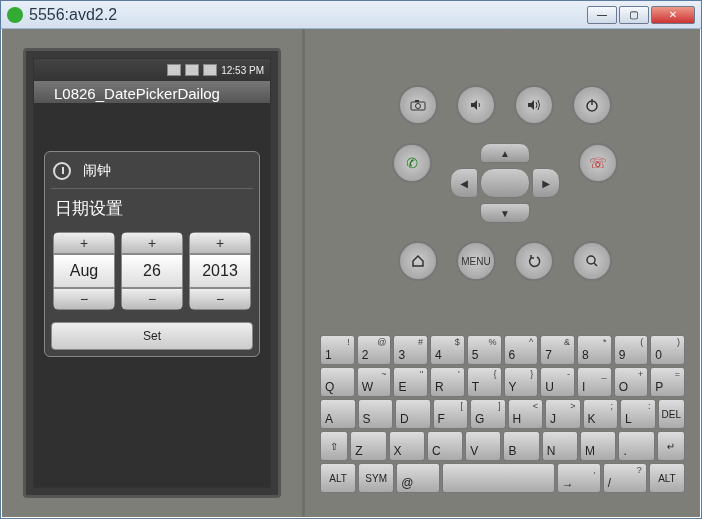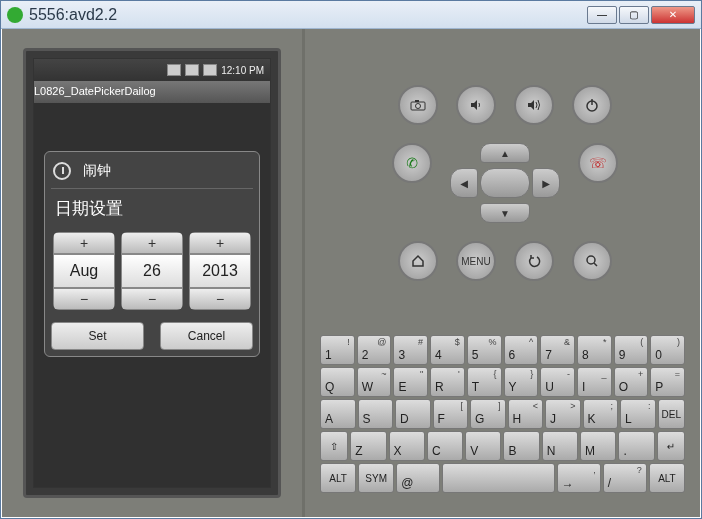--- a/index.html
+++ b/index.html
@@ -11,21 +11,21 @@
 .winbtns{display:flex;gap:2px}
 .winbtn{width:30px;height:18px;border:1px solid #6a7a90;background:linear-gradient(#f6f8fb,#d0dae8);font-size:10px;display:flex;align-items:center;justify-content:center;border-radius:2px}
 .winbtn.close{background:linear-gradient(#e98,#c33);color:#fff;width:44px}
 .content{position:absolute;left:1px;top:28px;right:1px;bottom:1px;background:#7d7e78;display:flex}
 .leftpane{width:300px;display:flex;align-items:center;justify-content:center}
 .rightpane{flex:1;position:relative;border-left:3px solid #6f706a}
 .phone{width:258px;height:450px;background:#3a3a3a;border:3px solid #555;border-radius:4px;position:relative}
 .screenwrap{position:absolute;left:7px;top:7px;right:7px;bottom:7px;background:#555;border:1px solid #333}
 .statusbar{height:22px;background:linear-gradient(#444,#333);display:flex;align-items:center;justify-content:flex-end;gap:4px;padding:0 6px;color:#eee;font-size:10px}
 .staticon{width:14px;height:12px;background:#ccc;border:1px solid #888}
-.apptitle{height:22px;background:linear-gradient(#777,#555);color:#fff;font-size:11px;padding:4px 0}
+.apptitle{height:22px;background:linear-gradient(#777,#555);color:#fff;font-size:15px;padding:4px 20px}
 .screenbody{position:absolute;left:0;top:44px;right:0;bottom:0;background:#303030}
 .dialog{position:absolute;left:10px;right:10px;top:48px;background:#444;border:1px solid #888;border-radius:6px;padding:6px}
 .dlghdr{display:flex;align-items:center;gap:12px;padding:4px 2px 8px;border-bottom:1px solid #666}
 .dlghdr .clockicon{width:18px;height:18px;border:2px solid #ddd;border-radius:50%;position:relative}
 .dlghdr .clockicon::after{content:"";position:absolute;left:7px;top:3px;width:2px;height:7px;background:#ddd}
 .dlghdr .t{color:#fff;font-size:14px}
 .dlgsub{color:#fff;font-size:17px;padding:8px 4px}
 .pickers{display:flex;gap:6px;justify-content:center;padding:4px 2px 8px}
 .picker{width:64px;display:flex;flex-direction:column;gap:0;border-radius:6px;overflow:hidden}
 .pbtn{height:22px;background:linear-gradient(#eee,#bbb);border:1px solid #888;display:flex;align-items:center;justify-content:center;font-size:14px;color:#333}
@@ -64,21 +64,21 @@
   </div>
 
   <div class="content">
     <div class="leftpane">
       <div class="phone">
         <div class="screenwrap">
           <div class="statusbar">
             <div class="staticon"></div>
             <div class="staticon"></div>
             <div class="staticon"></div>
-            <span>12:10 PM</span>
+            <span>12:53 PM</span>
           </div>
           <div class="apptitle">L0826_DatePickerDailog</div>
           <div class="screenbody">
             <div class="dialog">
               <div class="dlghdr">
                 <div class="clockicon"></div>
                 <div class="t">闹钟</div>
               </div>
               <div class="dlgsub">日期设置</div>
               <div class="pickers">
@@ -93,21 +93,20 @@
                   <div class="pbtn">−</div>
                 </div>
                 <div class="picker">
                   <div class="pbtn">+</div>
                   <div class="pval">2013</div>
                   <div class="pbtn">−</div>
                 </div>
               </div>
               <div class="dlgbtns">
                 <div class="dlgbtn">Set</div>
-                <div class="dlgbtn">Cancel</div>
               </div>
             </div>
           </div>
         </div>
       </div>
     </div>
 
     <div class="rightpane">
       <div class="ctrlpad">
         <div class="row">

